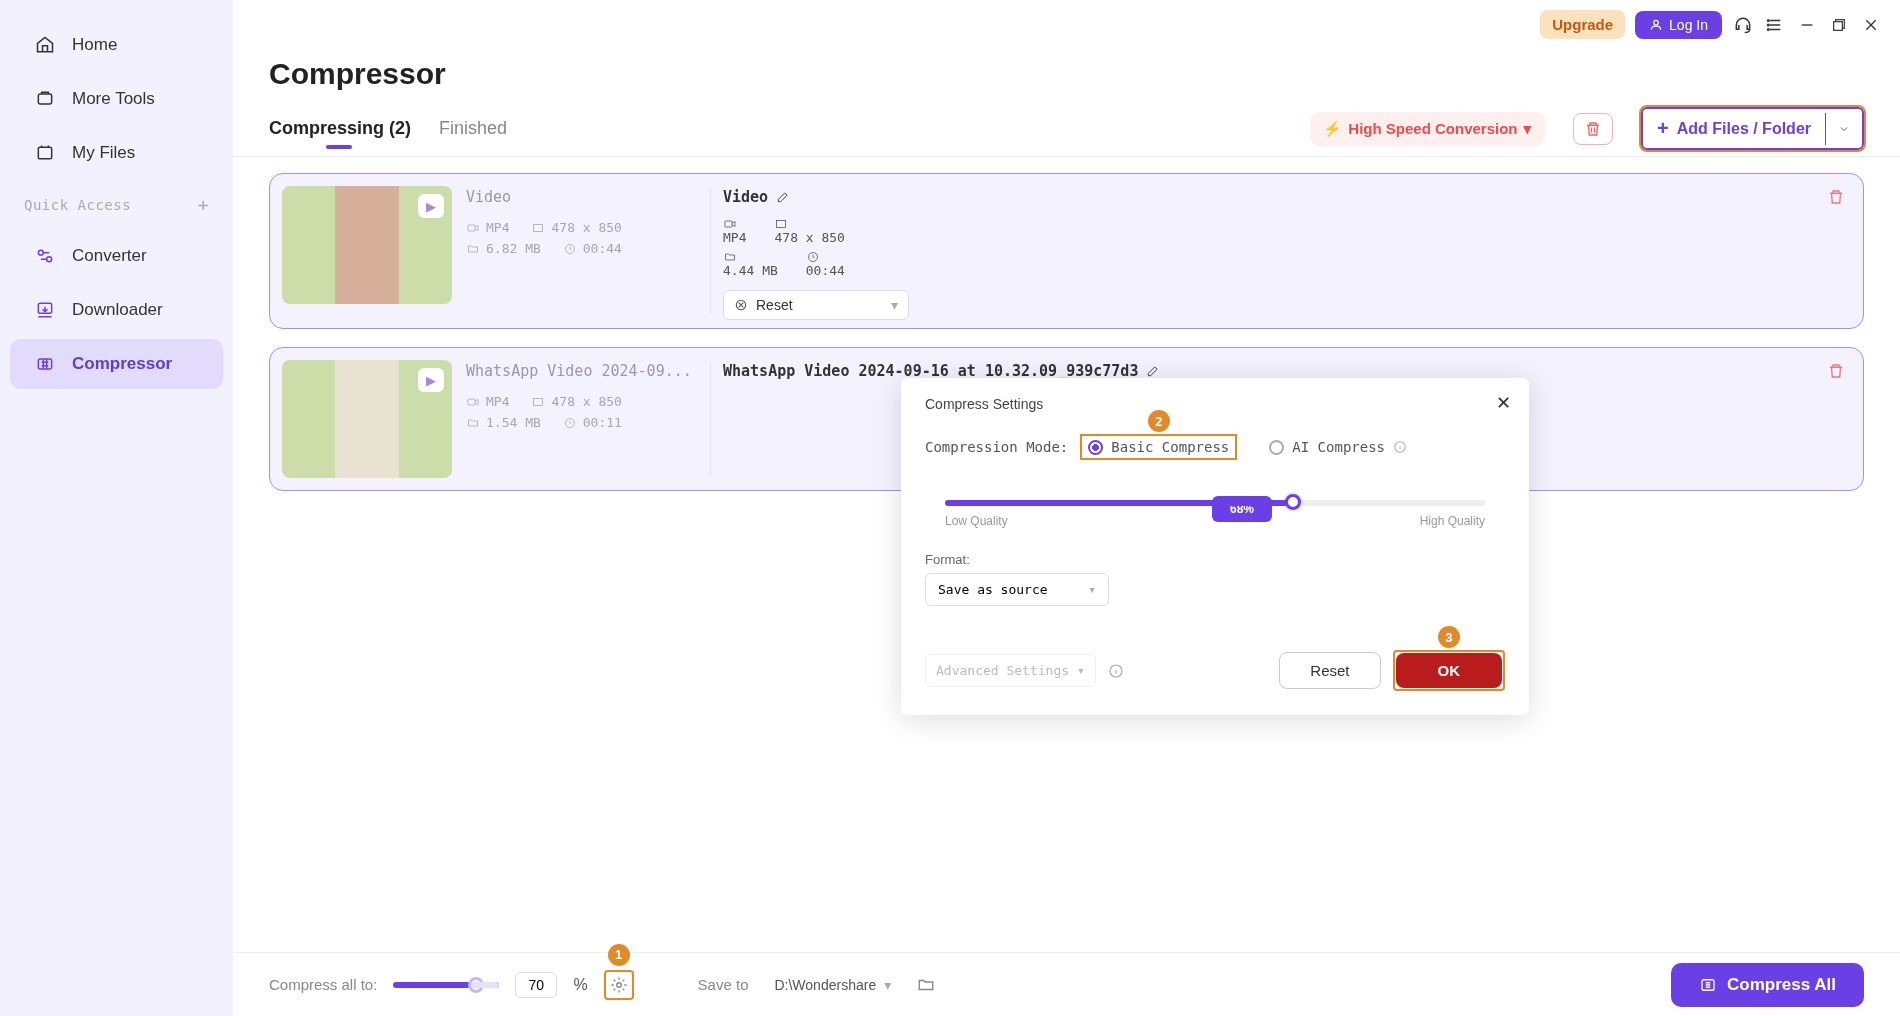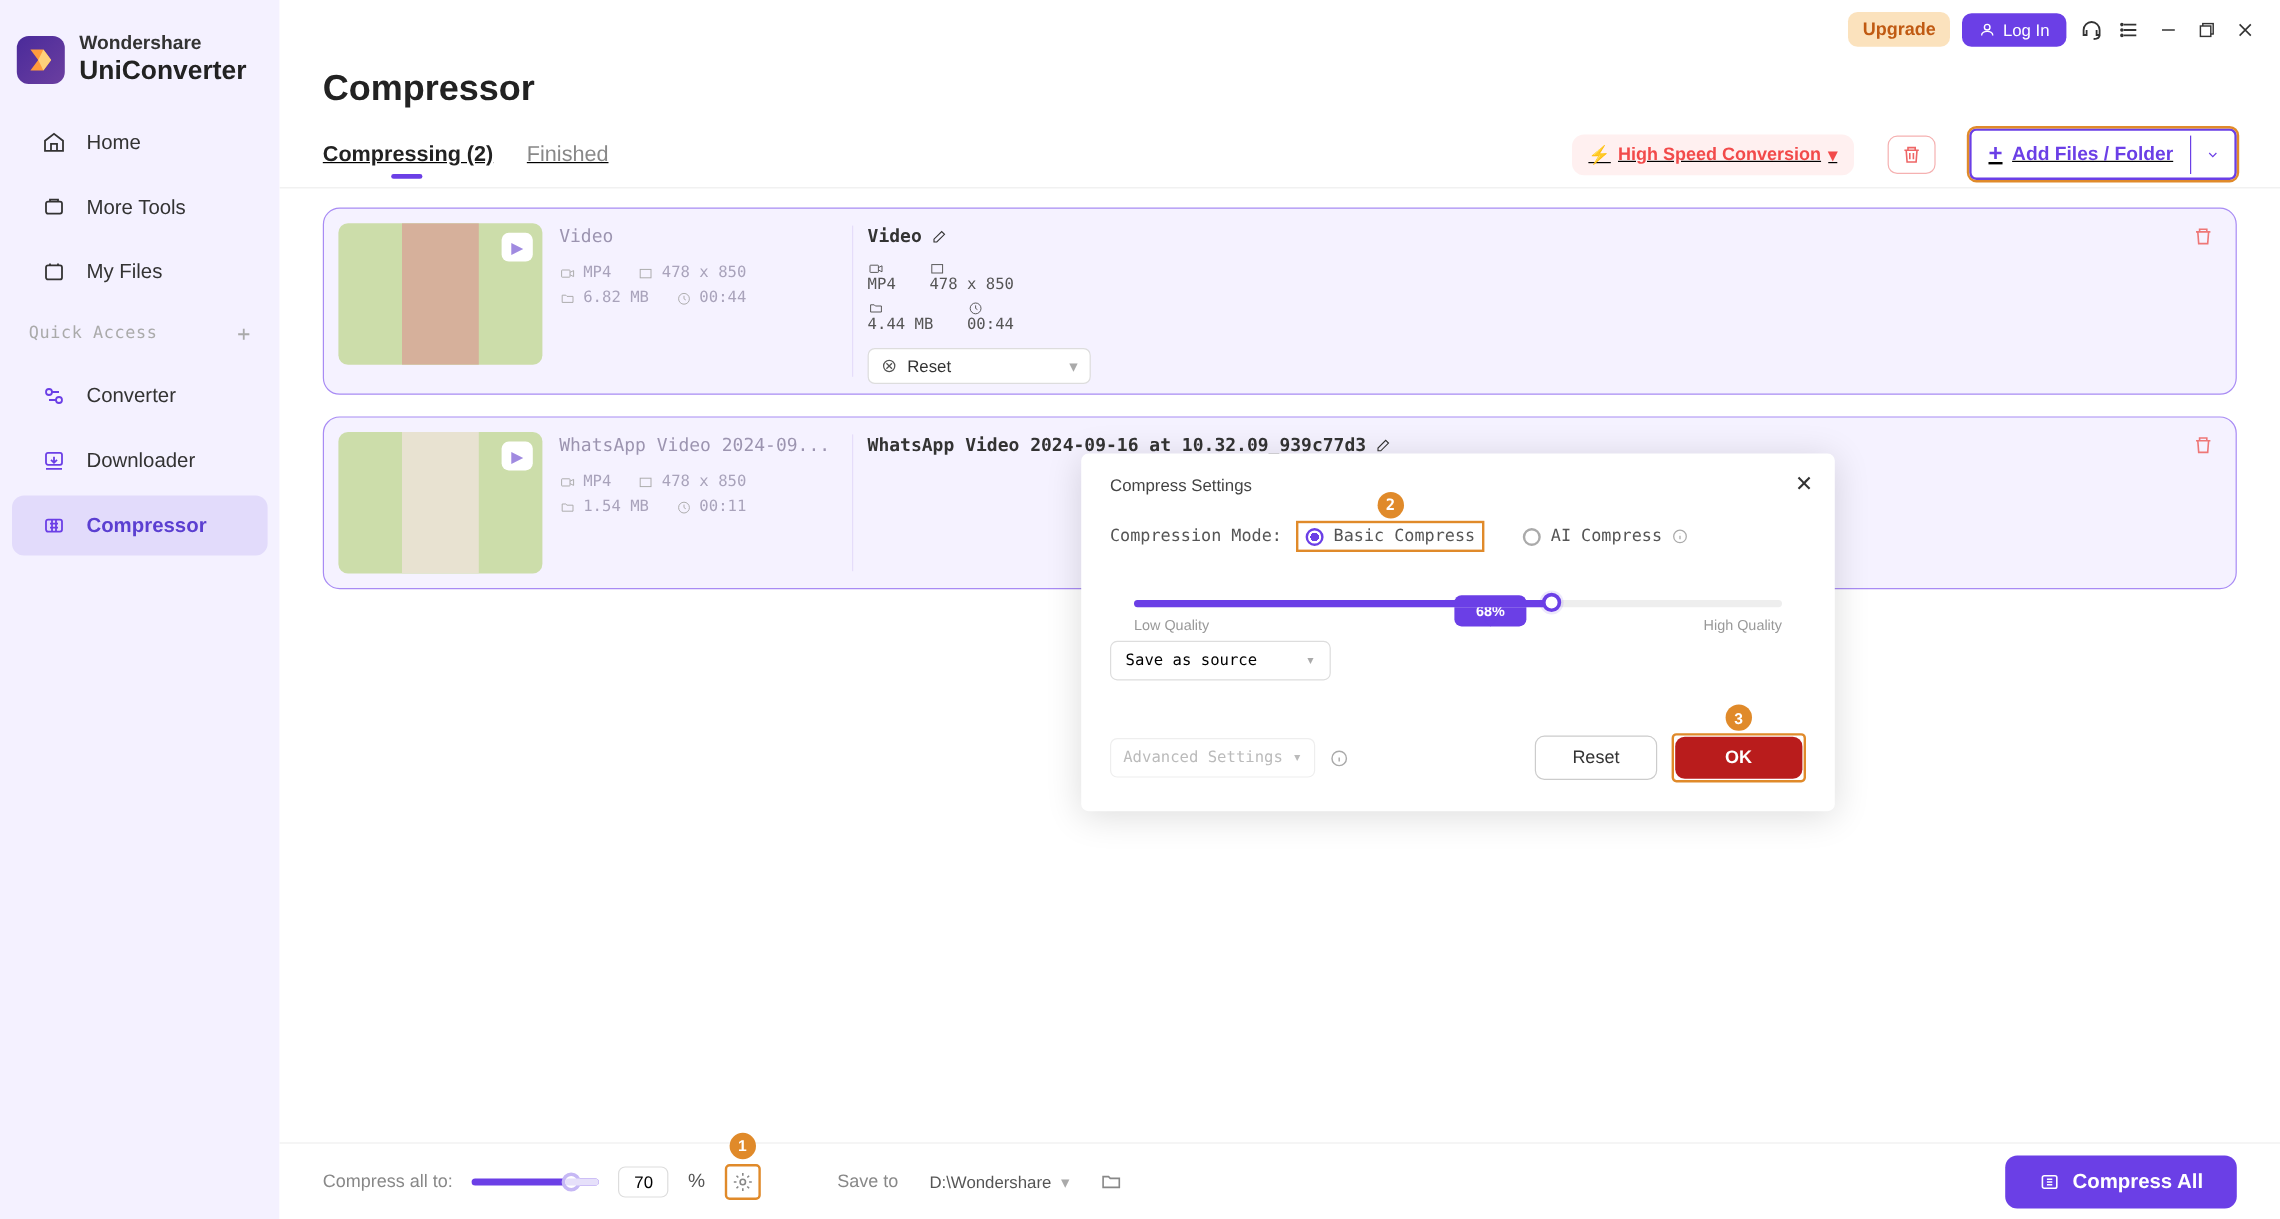--- a/index.html
+++ b/index.html
@@ -15,21 +15,21 @@
 .nav-item { display: flex; align-items: center; gap: 16px; padding: 14px 24px; font-size: 17px; color: #333; cursor: pointer; border-radius: 10px; margin: 2px 10px; }
 .nav-item.active { background: #e2dbfb; color: #5b3fd1; font-weight: 700; }
 .nav-item .ico { width: 22px; height: 22px; display: flex; align-items: center; justify-content: center; }
 .quick-access { display: flex; align-items: center; justify-content: space-between; padding: 14px 24px; font-size: 14px; color: #aaa; letter-spacing: 0.5px; font-family: monospace; }
 .main { flex: 1; display: flex; flex-direction: column; background: #fff; position: relative; }
 .topbar { display: flex; justify-content: flex-end; align-items: center; gap: 10px; padding: 10px 18px; }
 .upgrade { background: #fbe2bd; color: #c05a12; border: none; border-radius: 8px; padding: 6px 12px; font-weight: 700; font-size: 15px; cursor: pointer; }
 .login { background: #6b3fe6; color: #fff; border: none; border-radius: 8px; padding: 6px 14px; font-size: 14px; display: flex; align-items: center; gap: 6px; cursor: pointer; }
 .topbar .ticon { width: 22px; height: 22px; display: flex; align-items: center; justify-content: center; cursor: pointer; color: #333; }
 .page-title { font-size: 30px; font-weight: 800; padding: 8px 36px 12px; color: #222; }
-.tabs-row { display: flex; align-items: center; padding: 4px 36px 0; gap: 28px; border-bottom: 1px solid #eee; text-decoration: underline; }
+.tabs-row { display: flex; align-items: center; padding: 4px 36px 0; gap: 28px; border-bottom: 1px solid #eee; }
 .tab { font-size: 18px; color: #888; padding: 10px 0 16px; cursor: pointer; position: relative; }
 .tab.active { color: #222; font-weight: 700; }
 .tab.active::after { content: ""; position: absolute; bottom: 6px; left: 40%; width: 26px; height: 4px; background: #6b3fe6; border-radius: 3px; }
 .tab-spacer { flex: 1; }
 .hs-chip { background: #fff0f0; color: #f24a4a; border: none; border-radius: 10px; padding: 8px 14px; font-size: 15px; font-weight: 600; display: flex; align-items: center; gap: 6px; cursor: pointer; margin-bottom: 6px; }
 .trash-btn { border: 1.6px solid #f5b1b1; border-radius: 8px; padding: 6px 10px; color: #e66; display: flex; align-items: center; cursor: pointer; background: #fff; margin-bottom: 6px; }
 .add-btn { border: 2px solid #6b3fe6; border-radius: 6px; color: #6b3fe6; display: flex; align-items: center; font-size: 16px; font-weight: 600; background: #fff; margin-bottom: 6px; outline: 2px solid #e08a2a; outline-offset: 0px; }
 .add-btn .main-add { padding: 8px 14px; display: flex; align-items: center; gap: 8px; cursor: pointer; }
 .add-btn .caret { border-left: 1.6px solid #6b3fe6; padding: 10px 12px; cursor: pointer; }
 .cards { padding: 16px 36px; display: flex; flex-direction: column; gap: 18px; }
@@ -84,32 +84,20 @@
 .ok-btn { background: #b91c1c; color: #fff; border: none; border-radius: 8px; padding: 9px 42px; font-size: 15px; font-weight: 600; cursor: pointer; }
 svg { display: block; }
 .thumb.t2 .inner { background: #e8e2d1; }
 </style>
 </head>
 <body>
 
 <div class="app">
 
   <aside class="sidebar">
-    <div class="logo">
-      <div class="logo-icon">
-        <svg viewBox="0 0 24 24">
-            <path fill="#ff9b3d" d="M4 4 L14 4 L20 12 L14 20 L4 20 L10 12 Z"></path>
-            <path fill="#ffd07a" d="M10 12 L14 4 L20 12 L14 20 Z"></path>
-          </svg>
-      </div>
-      <div class="logo-text">
-        <span class="top">Wondershare</span>
-        <span class="bot">UniConverter</span>
-      </div>
-    </div>
 
     <div class="nav-item">
       <span class="ico">
           <svg width="20" height="20" viewBox="0 0 24 24" fill="none" stroke="#333" stroke-width="1.8">
             <path d="M3 10 L12 3 L21 10 V20 H3 Z"></path>
             <path d="M9 20 V13 H15 V20"></path>
           </svg>
         </span>
       <span>Home</span>
     </div>
@@ -399,20 +387,21 @@
         <div class="bubble">68%</div>
         <div class="slider-track">
           <div class="slider-fill"></div>
           <div class="slider-th"></div>
         </div>
         <div class="slider-labels">
           <span>Low Quality</span>
           <span>High Quality</span>
         </div>
       </div>
+      <div class="fmt-label">Format:</div>
       <div class="fmt-sel">
         <span>Save as source</span>
         <span style="color:#aaa;">▾</span>
       </div>
       <div class="popup-footer">
         <div class="adv-sel">
           <span>Advanced Settings</span>
           <span>▾</span>
         </div>
         <svg width="16" height="16" viewBox="0 0 24 24" fill="none" stroke="#aaa" stroke-width="1.8">

